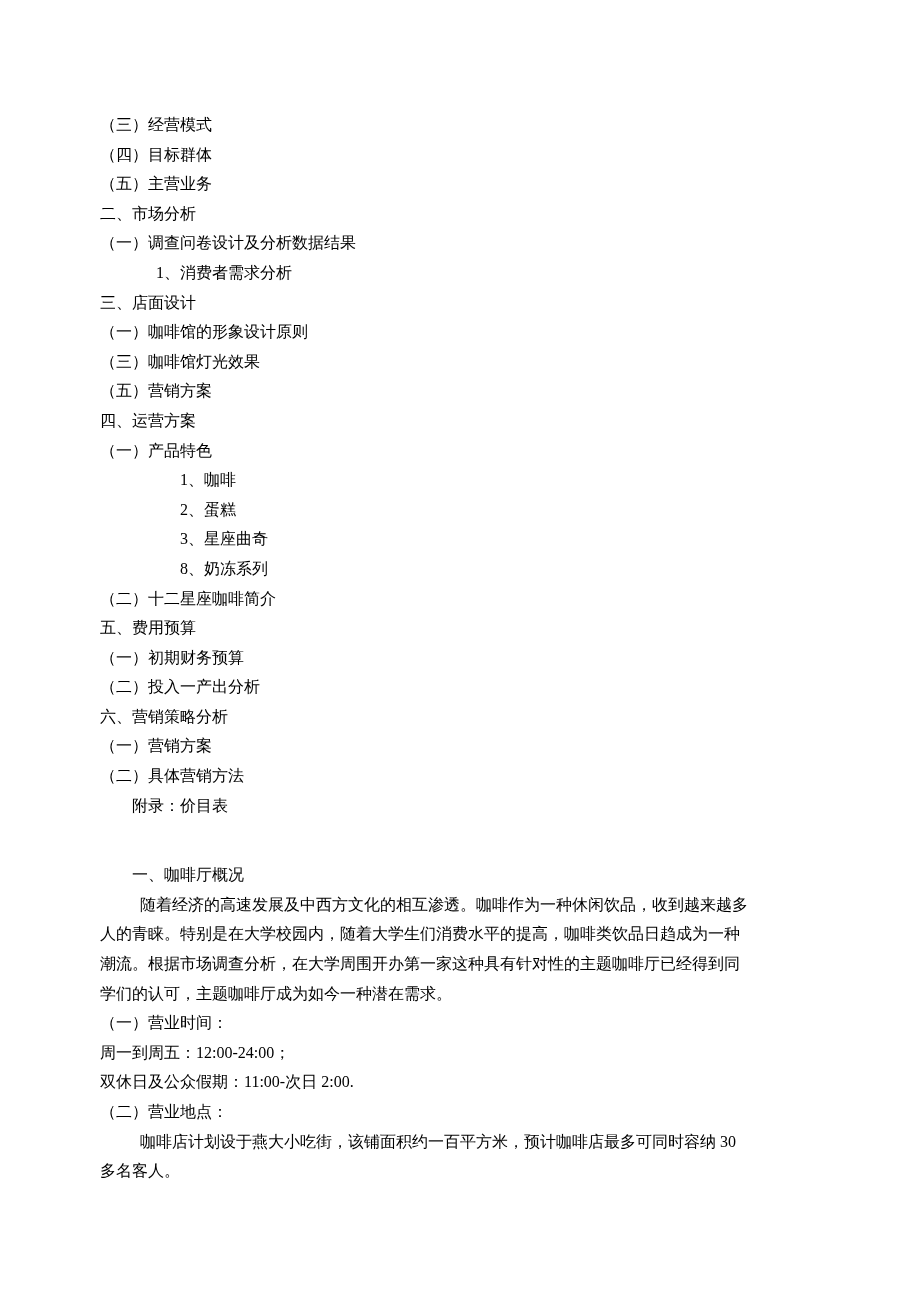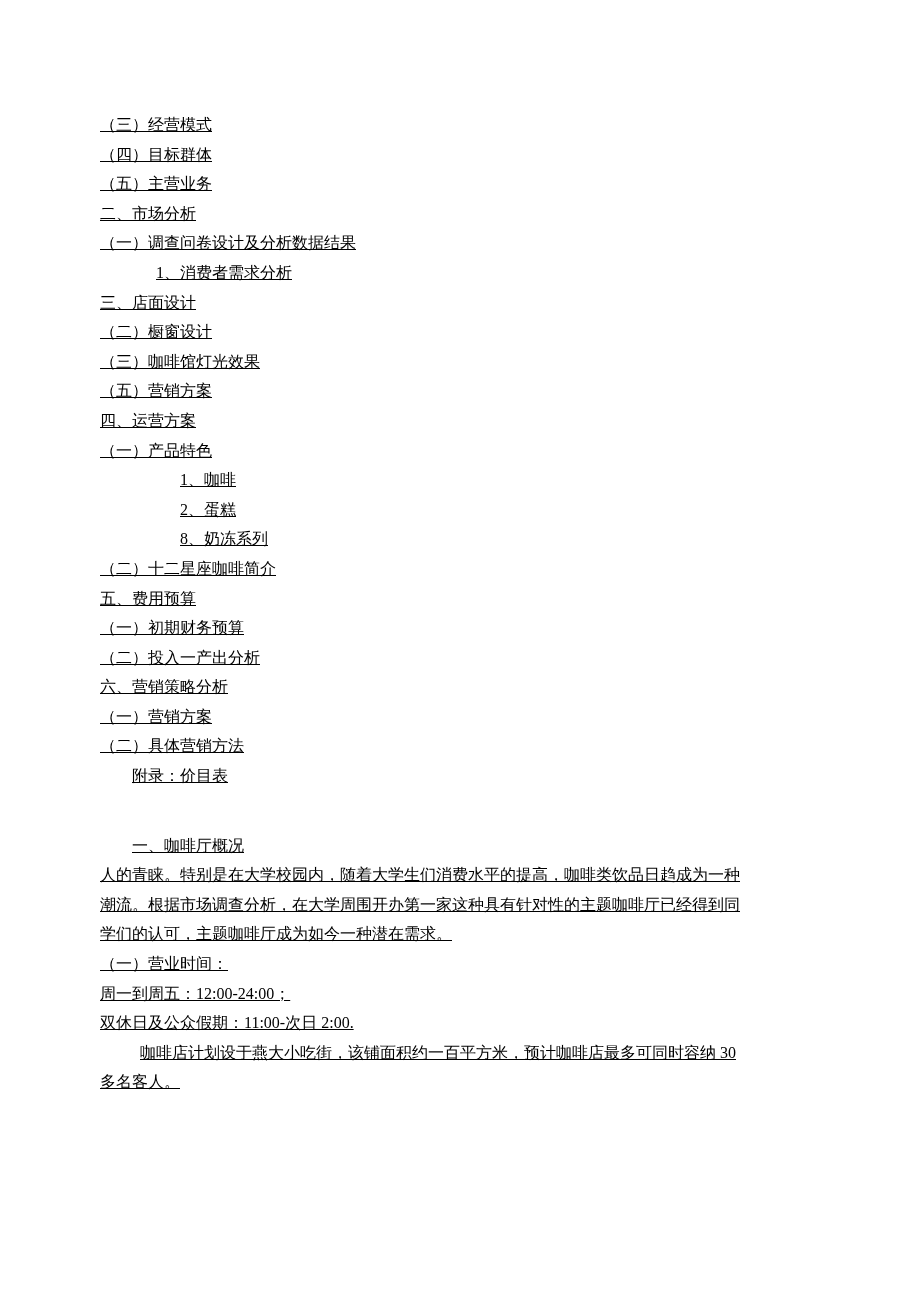--- a/index.html
+++ b/index.html
@@ -12,21 +12,20 @@
       font-family: "SimSun", "宋体", serif;
       font-size: 16px;
       line-height: 1.85;
       color: #000000;
       width: 920px;
       padding: 110px 100px 100px 100px;
     }
     .line {
       display: block;
       white-space: pre;
-      text-decoration: underline;
     }
     .indent-1 {
       text-indent: 2em;
     }
     .indent-2 {
       text-indent: 3.5em;
     }
     .indent-3 {
       text-indent: 5em;
     }
@@ -48,42 +47,45 @@
 
 <div>
 
   <span class="line">（三）经营模式</span>
   <span class="line">（四）目标群体</span>
   <span class="line">（五）主营业务</span>
   <span class="line">二、市场分析</span>
   <span class="line">（一）调查问卷设计及分析数据结果</span>
   <span class="line indent-2">1、消费者需求分析</span>
   <span class="line">三、店面设计</span>
-  <span class="line">（二）橱窗设计</span>
+  <span class="line">（一）咖啡馆的形象设计原则</span>
   <span class="line">（三）咖啡馆灯光效果</span>
   <span class="line">（五）营销方案</span>
   <span class="line">四、运营方案</span>
   <span class="line">（一）产品特色</span>
   <span class="line indent-3">1、咖啡</span>
   <span class="line indent-3">2、蛋糕</span>
+  <span class="line indent-3">3、星座曲奇</span>
   <span class="line indent-3">8、奶冻系列</span>
   <span class="line">（二）十二星座咖啡简介</span>
   <span class="line">五、费用预算</span>
   <span class="line">（一）初期财务预算</span>
   <span class="line">（二）投入一产出分析</span>
   <span class="line">六、营销策略分析</span>
   <span class="line">（一）营销方案</span>
   <span class="line">（二）具体营销方法</span>
   <span class="line indent-1">附录：价目表</span>
 
   <div class="section-spacer"></div>
 
   <span class="line indent-1">一、咖啡厅概况</span>
+  <span class="line para-first justify">随着经济的高速发展及中西方文化的相互渗透。咖啡作为一种休闲饮品，收到越来越多</span>
   <span class="line para-rest justify">人的青睐。特别是在大学校园内，随着大学生们消费水平的提高，咖啡类饮品日趋成为一种</span>
   <span class="line para-rest justify">潮流。根据市场调查分析，在大学周围开办第一家这种具有针对性的主题咖啡厅已经得到同</span>
   <span class="line para-rest">学们的认可，主题咖啡厅成为如今一种潜在需求。</span>
   <span class="line">（一）营业时间：</span>
   <span class="line">周一到周五：12:00-24:00；</span>
   <span class="line">双休日及公众假期：11:00-次日 2:00.</span>
+  <span class="line">（二）营业地点：</span>
   <span class="line para-first justify">咖啡店计划设于燕大小吃街，该铺面积约一百平方米，预计咖啡店最多可同时容纳 30</span>
   <span class="line para-rest">多名客人。</span>
 
 </div>
 
 </body></html>

